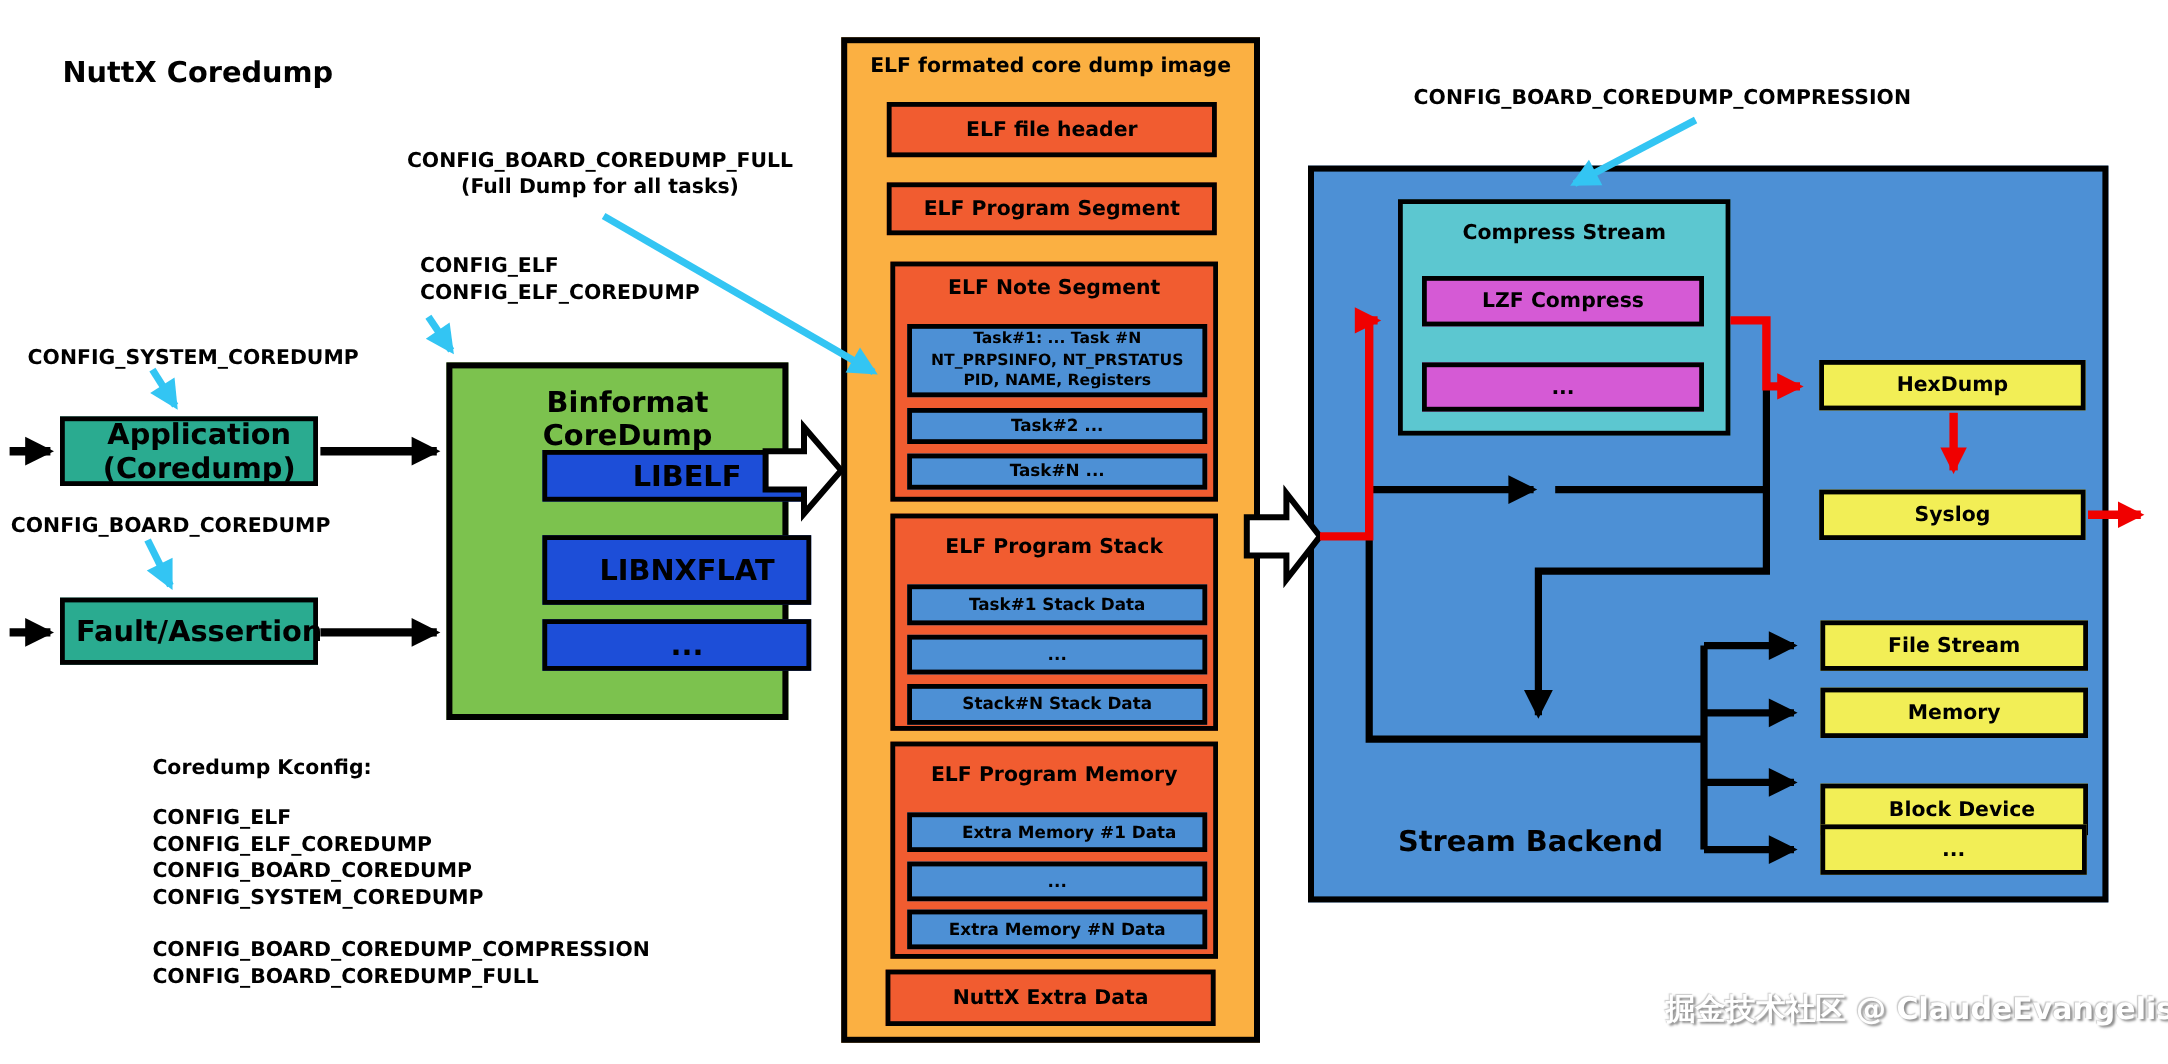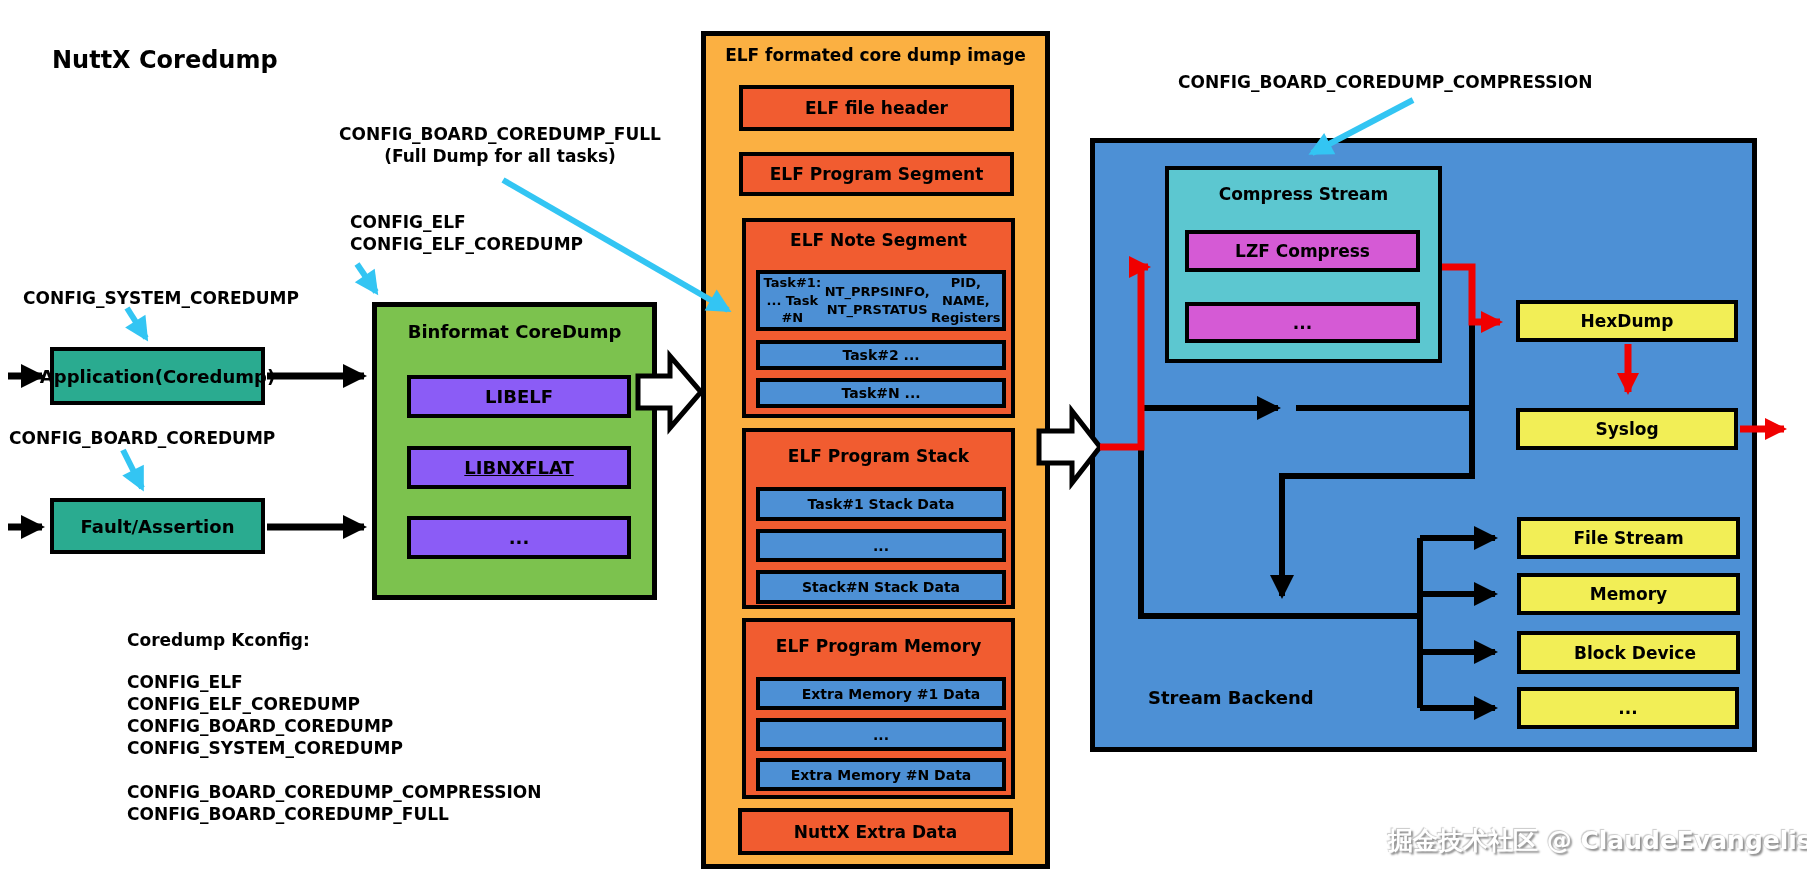--- a/index.html
+++ b/index.html
@@ -1,35 +1,35 @@
 <!DOCTYPE html>
 <html><head>
 <meta charset="utf-8">
 <style>
   html,body{margin:0;padding:0;background:#fff;}
   #canvas{position:relative;width:1807px;height:887px;background:#fff;overflow:hidden;
           font-family:"DejaVu Sans","Liberation Sans",sans-serif;font-weight:bold;color:#000;}
   .box{position:absolute;box-sizing:border-box;border:4px solid #000;
        display:flex;align-items:center;justify-content:center;text-align:center;}
-  .col{flex-direction:row;}
+  .col{flex-direction:column;}
   .lbl{position:absolute;white-space:pre;}
   .teal{background:#2aab90;}
   .green{background:#7cc24e;}
-  .gold{background:#8b5cf6;}
+  .gold{background:#1d4ed8;margin-left:45px;}
   .orange{background:#fbb042;}
   .ored{background:#f15c30;}
   .blue{background:#4d90d5;}
   .cteal{background:#5cc7d0;}
   .magenta{background:#d55ad5;}
   .yellow{background:#f2ee56;}
   .b5{border-width:5px;}
   .f13{font-size:13px;line-height:1.35;}
   .f14{font-size:14px;}
   .f17{font-size:17px;}
-  .f18{font-size:18px;}
+  .f18{font-size:24px;padding-left:17px;}
   svg.overlay{position:absolute;left:0;top:0;pointer-events:none;}
   .sectitle{position:absolute;left:0;right:0;text-align:center;}
   .watermark{position:absolute;font-size:25px;color:#ffffff;
              text-shadow:2px 2px 2px #8d8d8d, -1px -1px 1px #c9c9c9;white-space:pre;}
 </style>
 </head>
 <body>
 
 <div id="canvas">
 
@@ -49,21 +49,21 @@
   </div>
   <div class="box teal f18" style="left:50px;top:498px;width:215px;height:56px;">
     <div>Fault/Assertion</div>
   </div>
 
   <div class="box green b5" style="left:372px;top:302px;width:285px;height:298px;">
     <div class="sectitle f18" style="top:14px;">Binformat CoreDump</div>
     <div class="box gold f18" style="left:30px;top:68px;width:224px;height:43px;">
         <span>LIBELF</span>
       </div>
-    <div class="box gold f18" style="left:30px;top:139px;width:224px;height:43px;text-decoration:underline;">
+    <div class="box gold f18" style="left:30px;top:139px;width:224px;height:58px;">
         <span>LIBNXFLAT</span>
       </div>
     <div class="box gold f18" style="left:30px;top:209px;width:224px;height:43px;">
         <span>...</span>
       </div>
   </div>
 
   <div class="box orange b5" style="left:701px;top:31px;width:349px;height:838px;">
     <div class="sectitle f17" style="top:9px;">ELF formated core dump image</div>
 
@@ -139,21 +139,21 @@
     </div>
   <div class="box yellow f17" style="left:1516px;top:408px;width:222px;height:42px;">
       <span>Syslog</span>
     </div>
   <div class="box yellow f17" style="left:1517px;top:573px;width:223px;height:42px;">
       <span>Memory</span>
     </div>
   <div class="box yellow f17" style="left:1517px;top:517px;width:223px;height:42px;">
       <span>File Stream</span>
     </div>
-  <div class="box yellow f17" style="left:1517px;top:631px;width:223px;height:43px;padding-left:13px;">
+  <div class="box yellow f17" style="left:1517px;top:653px;width:223px;height:43px;padding-left:13px;">
       <span>Block Device</span>
     </div>
   <div class="box yellow f17" style="left:1517px;top:687px;width:222px;height:42px;">
       <span>...</span>
     </div>
 
   <div class="lbl f17" style="left:127px;top:630px;">Coredump Kconfig:</div>
   <div class="lbl f17" style="left:127px;top:672px;">CONFIG_ELF</div>
   <div class="lbl f17" style="left:127px;top:694px;">CONFIG_ELF_COREDUMP</div>
   <div class="lbl f17" style="left:127px;top:716px;">CONFIG_BOARD_COREDUMP</div>

